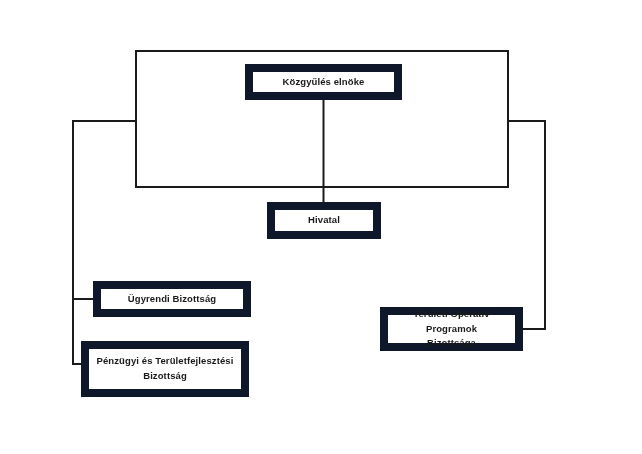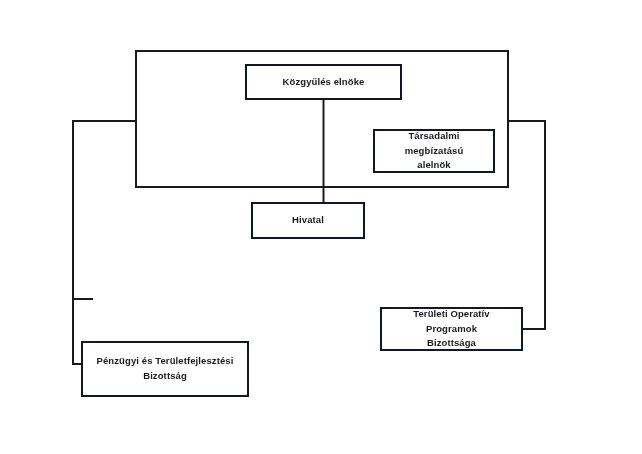--- a/index.html
+++ b/index.html
@@ -24,21 +24,21 @@
   .chart-svg {
     position: absolute;
     left: 0;
     top: 0;
     width: 642px;
     height: 454px;
   }
   .node-box {
     position: absolute;
     box-sizing: border-box;
-    border: 2px solid #0f172a;
+    border: 8px solid #0f172a;
     background: #ffffff;
     display: flex;
     align-items: center;
     justify-content: center;
     text-align: center;
     z-index: 3;
   }
   .node-label {
     font-family: "Liberation Sans", sans-serif;
     font-size: 9.5px;
@@ -46,21 +46,21 @@
     color: #1a1a1a;
     line-height: 1.55;
     letter-spacing: 0.1px;
     padding: 0 6px;
     white-space: pre-line;
   }
   
   #node-president      { left: 245px; top: 64px;  width: 157px; height: 36px; }
   #node-vp-fulltime    { left: 152px; top: 132px; width: 119px; height: 39px; }
   #node-vp-social      { left: 373px; top: 129px; width: 122px; height: 44px; }
-  #node-office         { left: 251px; top: 202px; width: 114px; height: 37px; }
+  #node-office         { left: 267px; top: 202px; width: 114px; height: 37px; }
   #node-cmte-rules     { left: 93px;  top: 281px; width: 158px; height: 36px; }
   #node-cmte-finance   { left: 81px;  top: 341px; width: 168px; height: 56px; }
   #node-cmte-regional  { left: 380px; top: 307px; width: 143px; height: 44px; }
 </style>
 </head>
 <body>
 
 <div id="org-chart">
 
   <svg class="chart-svg" viewBox="0 0 642 454">
@@ -75,29 +75,28 @@
 
       <path d="M 508 121 L 545 121 L 545 329 L 523 329"></path>
     </g>
   </svg>
 
   <div class="node-box" id="node-president">
     <span class="node-label">Közgyűlés elnöke</span>
   </div>
 
 
-  <div class="node-box" id="node-vp-social">
-    <span class="node-label">Társadalmi megbízatású
-alelnök</span>
-  </div>
 
   <div class="node-box" id="node-office">
     <span class="node-label">Hivatal</span>
   </div>
 
+  <div class="node-box" id="node-cmte-rules">
+    <span class="node-label">Ügyrendi Bizottság</span>
+  </div>
 
   <div class="node-box" id="node-cmte-finance">
     <span class="node-label">Pénzügyi és Területfejlesztési
 Bizottság</span>
   </div>
 
   <div class="node-box" id="node-cmte-regional">
     <span class="node-label">Területi Operatív Programok
 Bizottsága</span>
   </div>

